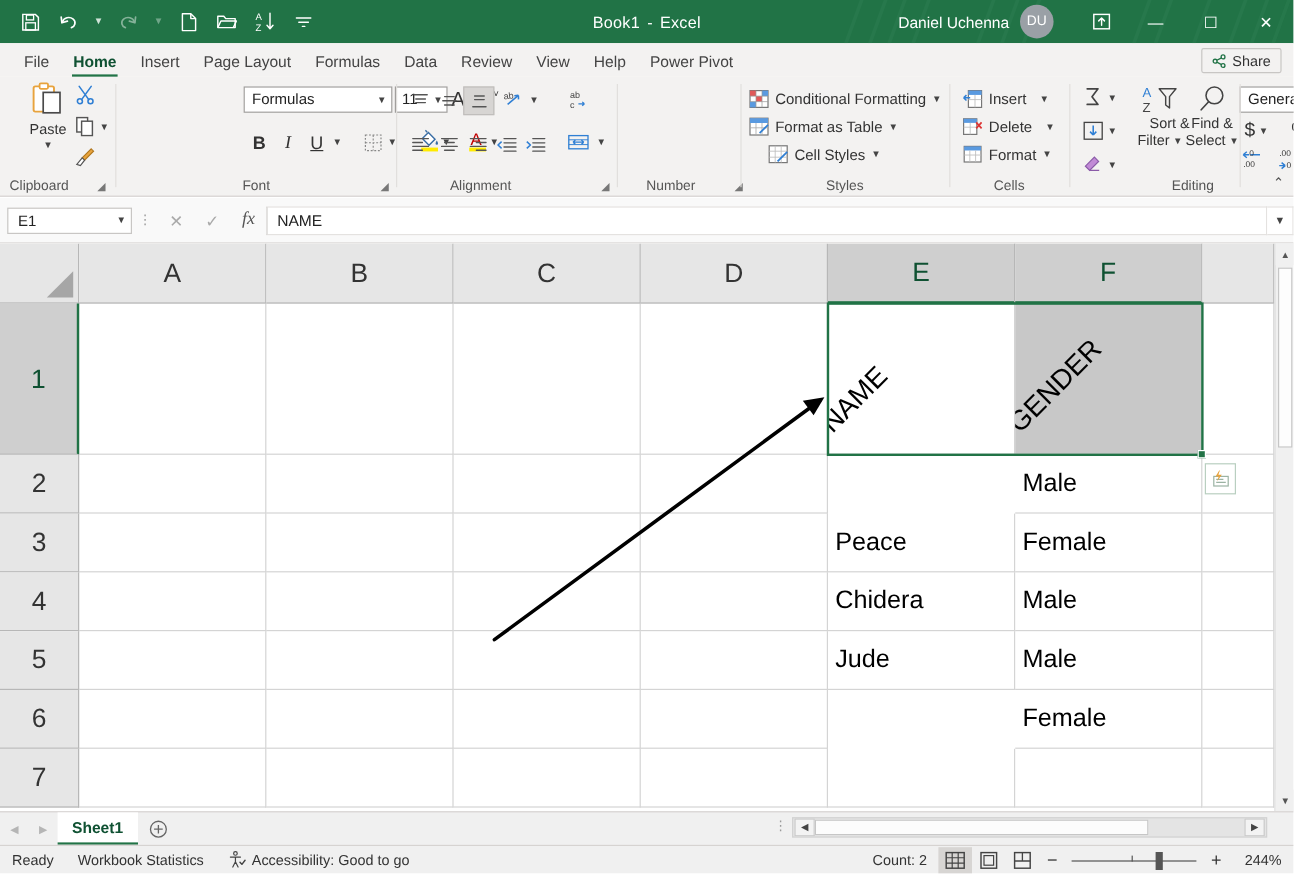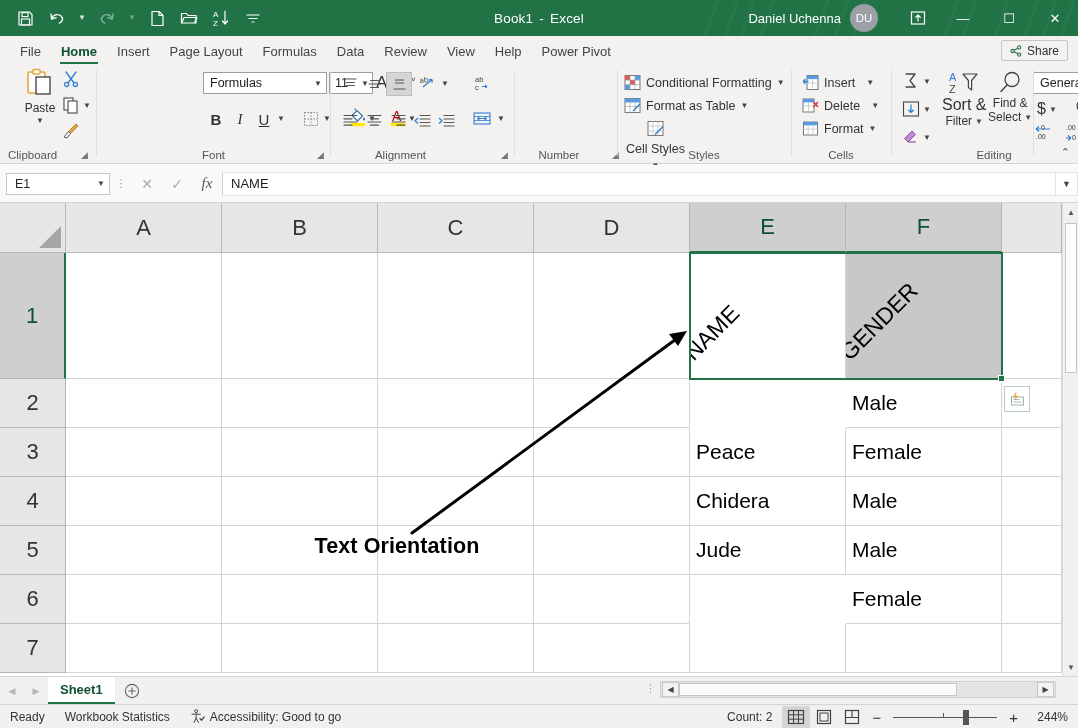--- a/index.html
+++ b/index.html
@@ -604,21 +604,21 @@
       <div class="style-row" style="left:6px; top:33px;">
         <svg width="17" height="17" viewBox="0 0 17 17">
             <rect x="1" y="1.5" width="15" height="14" fill="#fff" stroke="#777" stroke-width="1"></rect>
             <rect x="1" y="1.5" width="15" height="4" fill="#5a9ae0"></rect>
             <path d="M1 9.5h15M6 5.5v10M11 5.5v10" stroke="#aaa" stroke-width=".7"></path>
             <path d="M9 14l7-7" stroke="#2f7fd4" stroke-width="1.4"></path>
           </svg>
         <span>Format as Table</span>
         <span class="caret">▼</span>
       </div>
-      <div class="style-row" style="left:8px; top:56px;flex-direction:column;">
+      <div class="style-row" style="left:22px; top:56px;">
         <svg width="17" height="17" viewBox="0 0 17 17">
             <rect x="1" y="1.5" width="15" height="14" fill="#fff" stroke="#777" stroke-width="1"></rect>
             <path d="M1 6h15M1 11h15M6 1.5v14M11 1.5v14" stroke="#bbb" stroke-width=".7"></path>
             <path d="M8 14.5l8-8" stroke="#2f7fd4" stroke-width="1.5"></path>
           </svg>
         <span>Cell Styles</span>
         <span class="caret">▼</span>
       </div>
       <div class="rgroup-label">Styles</div>
     </div>
@@ -678,21 +678,21 @@
             <path d="M6 14h8" stroke="#8a5aa8" stroke-width="1.2"></path>
           </svg>
         <span class="caret">▼</span>
       </div>
       <div class="sb" style="left:50px; top:6px; flex-direction:column; align-items:center; gap:0;">
         <svg width="32" height="26" viewBox="0 0 32 26">
             <text x="1" y="11" font-size="11" fill="#2f7fd4" font-family="Liberation Sans">A</text>
             <text x="1" y="23" font-size="11" fill="#444" font-family="Liberation Sans">Z</text>
             <path d="M15 4h14l-5.4 6.5V20l-3.2-2.5v-7L15 4z" fill="none" stroke="#444" stroke-width="1.2" stroke-linejoin="round"></path>
           </svg>
-        <span style="font-size:16px;">Sort &amp;</span>
+        <span style="font-size:12px;margin-left:16px;">Sort &amp;</span>
         <span style="font-size:12px;display:flex;align-items:center;gap:3px;">
           <span>Filter</span>
           <span class="caret">▼</span>
         </span>
       </div>
       <div class="sb" style="left:96px; top:6px; flex-direction:column; align-items:center; gap:0;">
         <svg width="30" height="26" viewBox="0 0 30 26">
             <circle cx="17" cy="9.5" r="7" fill="none" stroke="#444" stroke-width="1.3"></circle>
             <path d="M12 15L6 21.5" stroke="#444" stroke-width="1.4" stroke-linecap="round"></path>
           </svg>
@@ -860,21 +860,20 @@
         <path d="M7 1l-3 5h2.6l-1.4 4 4-5.4H6.3L7.6 1z" fill="#e8a33d"></path>
       </svg>
     </div>
 
     <svg class="arrow-svg" width="1078" height="473">
       <path d="M412 330 L683 131" stroke="#000" stroke-width="3" fill="none" stroke-linecap="round"></path>
       <path d="M687 128 L669 131 L678 143 Z" fill="#000"></path>
     </svg>
 
     <div class="annot" style="left:226px;top:328px;width:342px;">
-      <div>Text Orientation</div>
     </div>
   </div>
 
   <div class="vscroll">
     <div class="vs-arrow" style="top:0">▲</div>
     <div class="vs-thumb"></div>
     <div class="vs-arrow" style="bottom:0">▼</div>
   </div>
 
   <div class="sheetbar">

